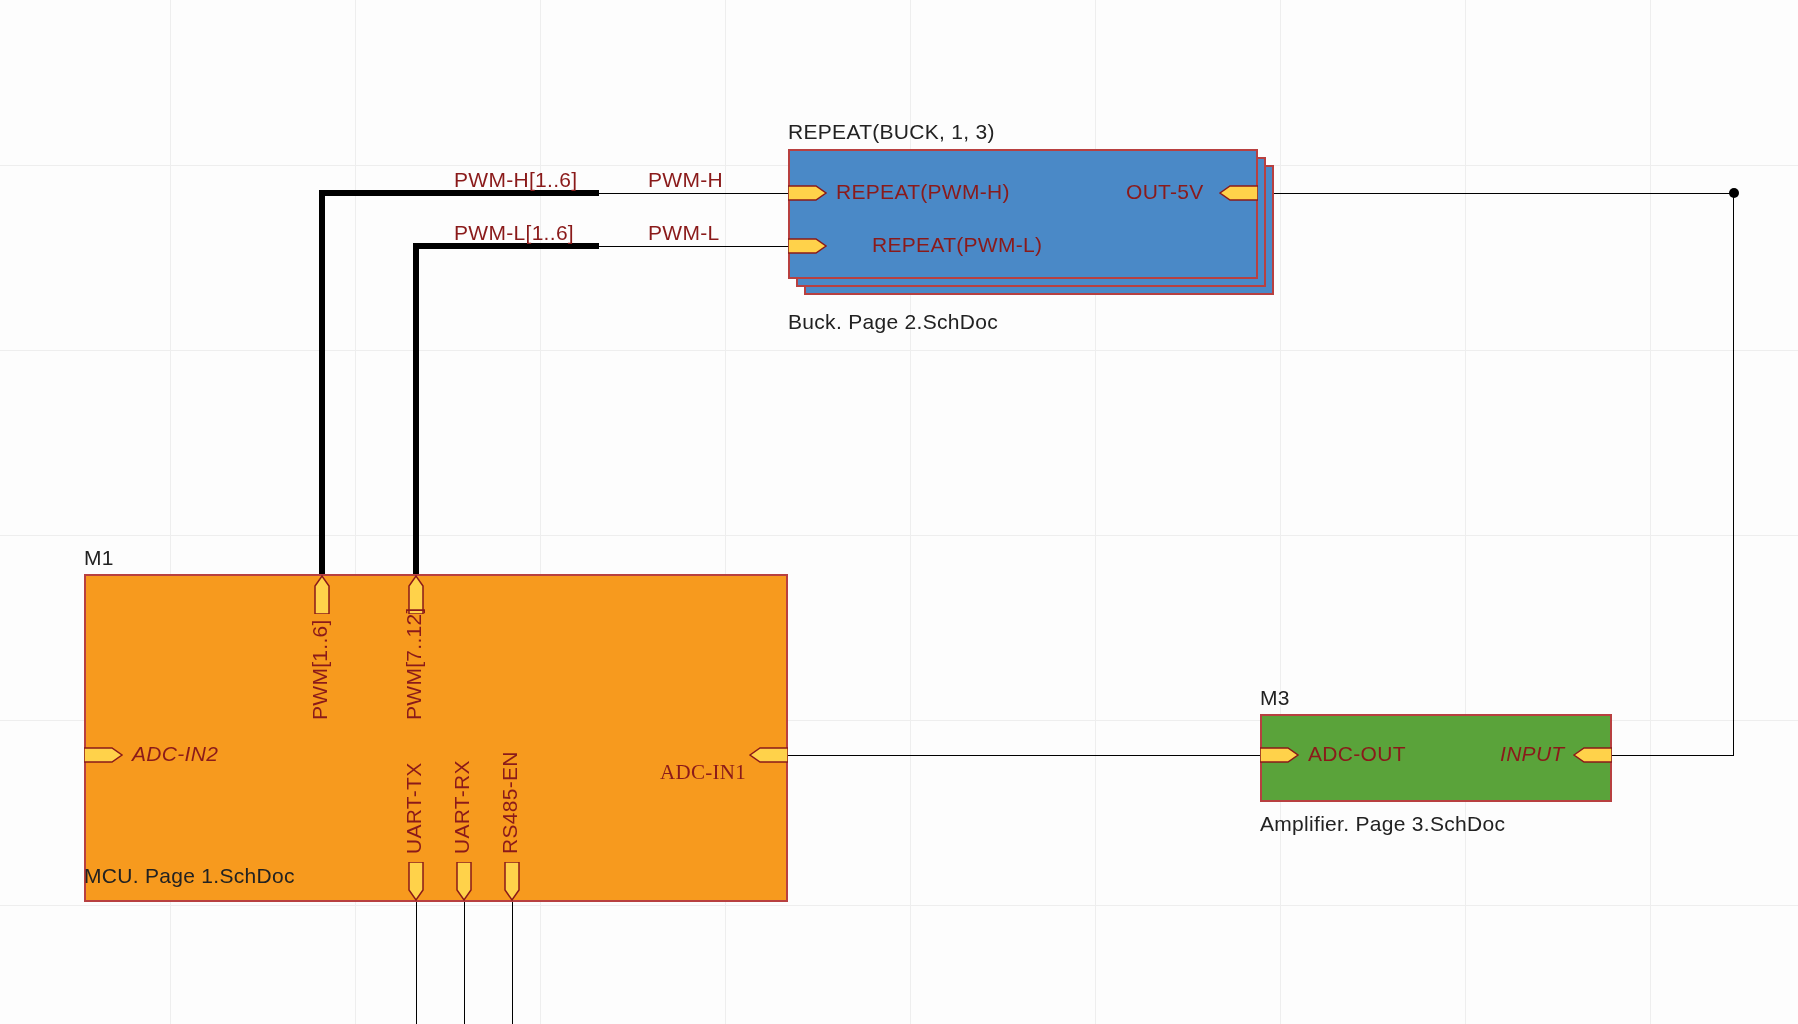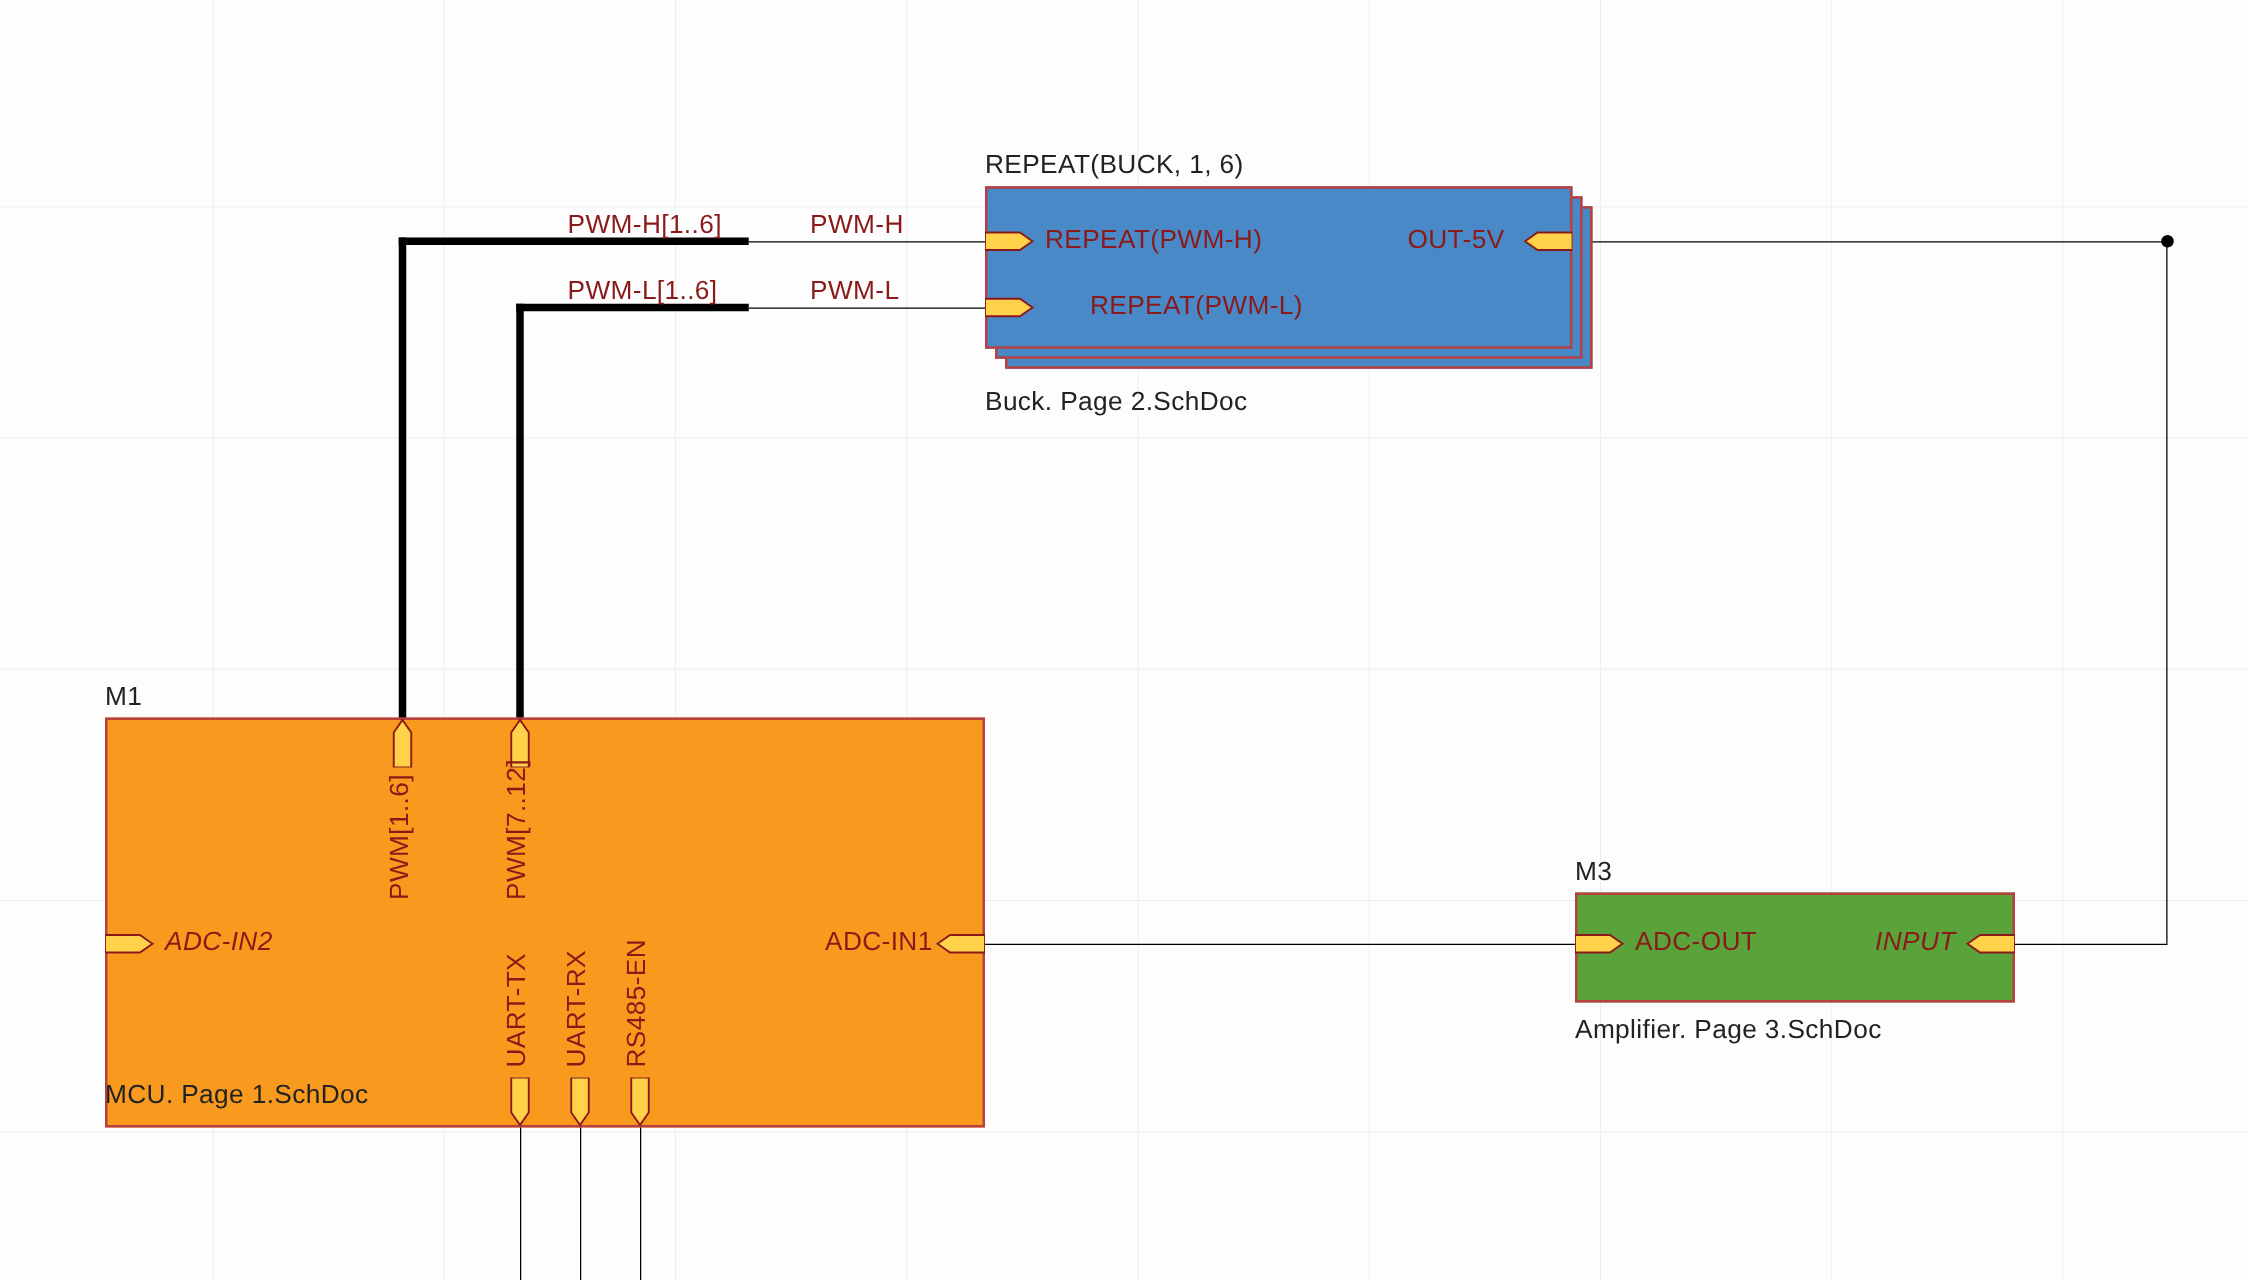--- a/index.html
+++ b/index.html
@@ -80,21 +80,21 @@
 </head>
 <body>
 
 <div class="canvas">
   <div class="grid"></div>
 
   <div class="stack-shadow" style="left:804px; top:165px; width:470px; height:130px;"></div>
   <div class="stack-shadow" style="left:796px; top:157px; width:470px; height:130px;"></div>
   <div class="sheet" style="left:788px; top:149px; width:470px; height:130px; background:#4a89c7;"></div>
 
-  <div class="sheet-label" style="left:788px; top:120px;">REPEAT(BUCK, 1, 6)</div>
+  <div class="sheet-label" style="left:788px; top:120px;">REPEAT(BUCK, 1, 3)</div>
   <div class="sheet-label" style="left:788px; top:310px;">Buck. Page 2.SchDoc</div>
 
   <div class="port" style="left:788px; top:183px;">
     <svg width="40" height="20">
         <polygon points="0,3 28,3 38,10 28,17 0,17" fill="#ffd24a" stroke="#8a1a1a" stroke-width="1.5"></polygon>
       </svg>
   </div>
   <div class="port-label" style="left:836px; top:180px;">REPEAT(PWM-H)</div>
 
   <div class="port" style="left:788px; top:236px;">
@@ -116,21 +116,21 @@
   <div class="sheet-label" style="left:84px; top:546px;">M1</div>
   <div class="sheet-label" style="left:84px; top:864px;">MCU. Page 1.SchDoc</div>
 
   <div class="port" style="left:84px; top:745px;">
     <svg width="40" height="20">
         <polygon points="0,3 28,3 38,10 28,17 0,17" fill="#ffd24a" stroke="#8a1a1a" stroke-width="1.5"></polygon>
       </svg>
   </div>
   <div class="port-label" style="left:132px; top:742px;font-style:italic;">ADC-IN2</div>
 
-  <div class="port-label" style="left:660px; top:742px;">ADC-IN1</div>
+  <div class="port-label" style="left:660px; top:760px;font-family:Liberation Serif, serif;">ADC-IN1</div>
   <div class="port" style="left:748px; top:745px;">
     <svg width="40" height="20">
         <polygon points="2,10 12,3 40,3 40,17 12,17" fill="#ffd24a" stroke="#8a1a1a" stroke-width="1.5"></polygon>
       </svg>
   </div>
 
   <div class="port" style="left:312px; top:574px;">
     <svg width="20" height="40">
         <polygon points="3,40 3,12 10,2 17,12 17,40" fill="#ffd24a" stroke="#8a1a1a" stroke-width="1.5"></polygon>
       </svg>

